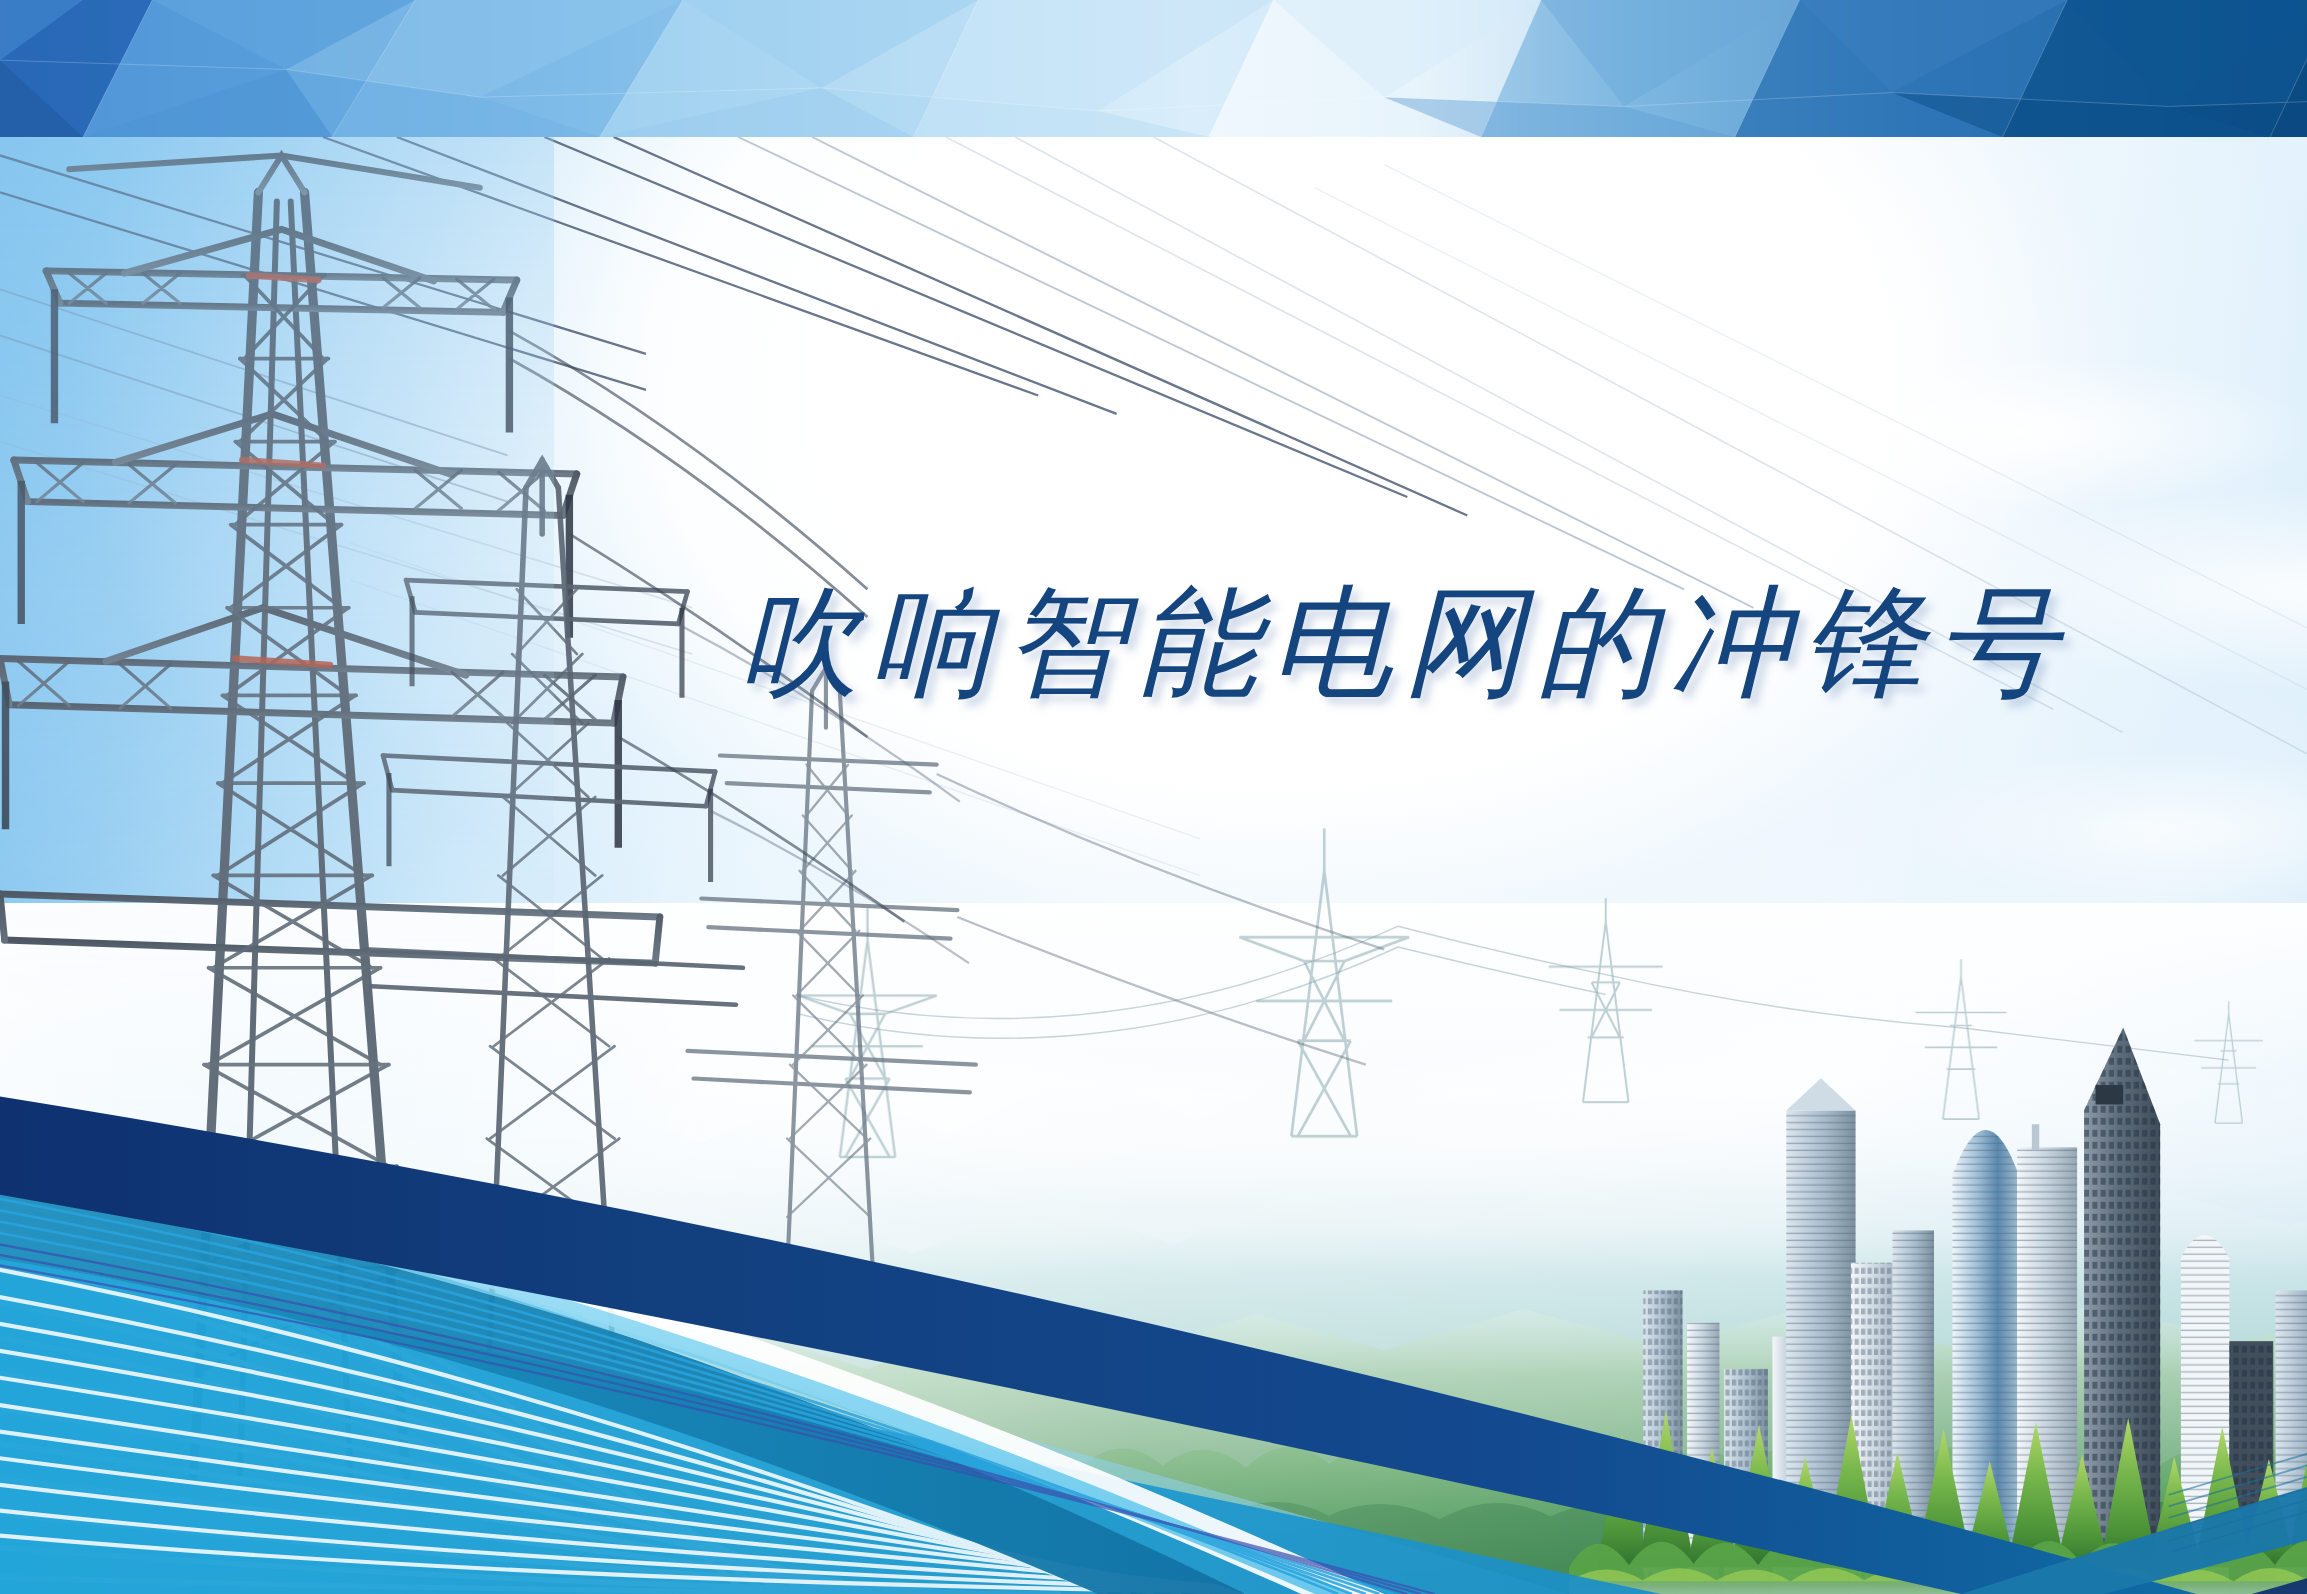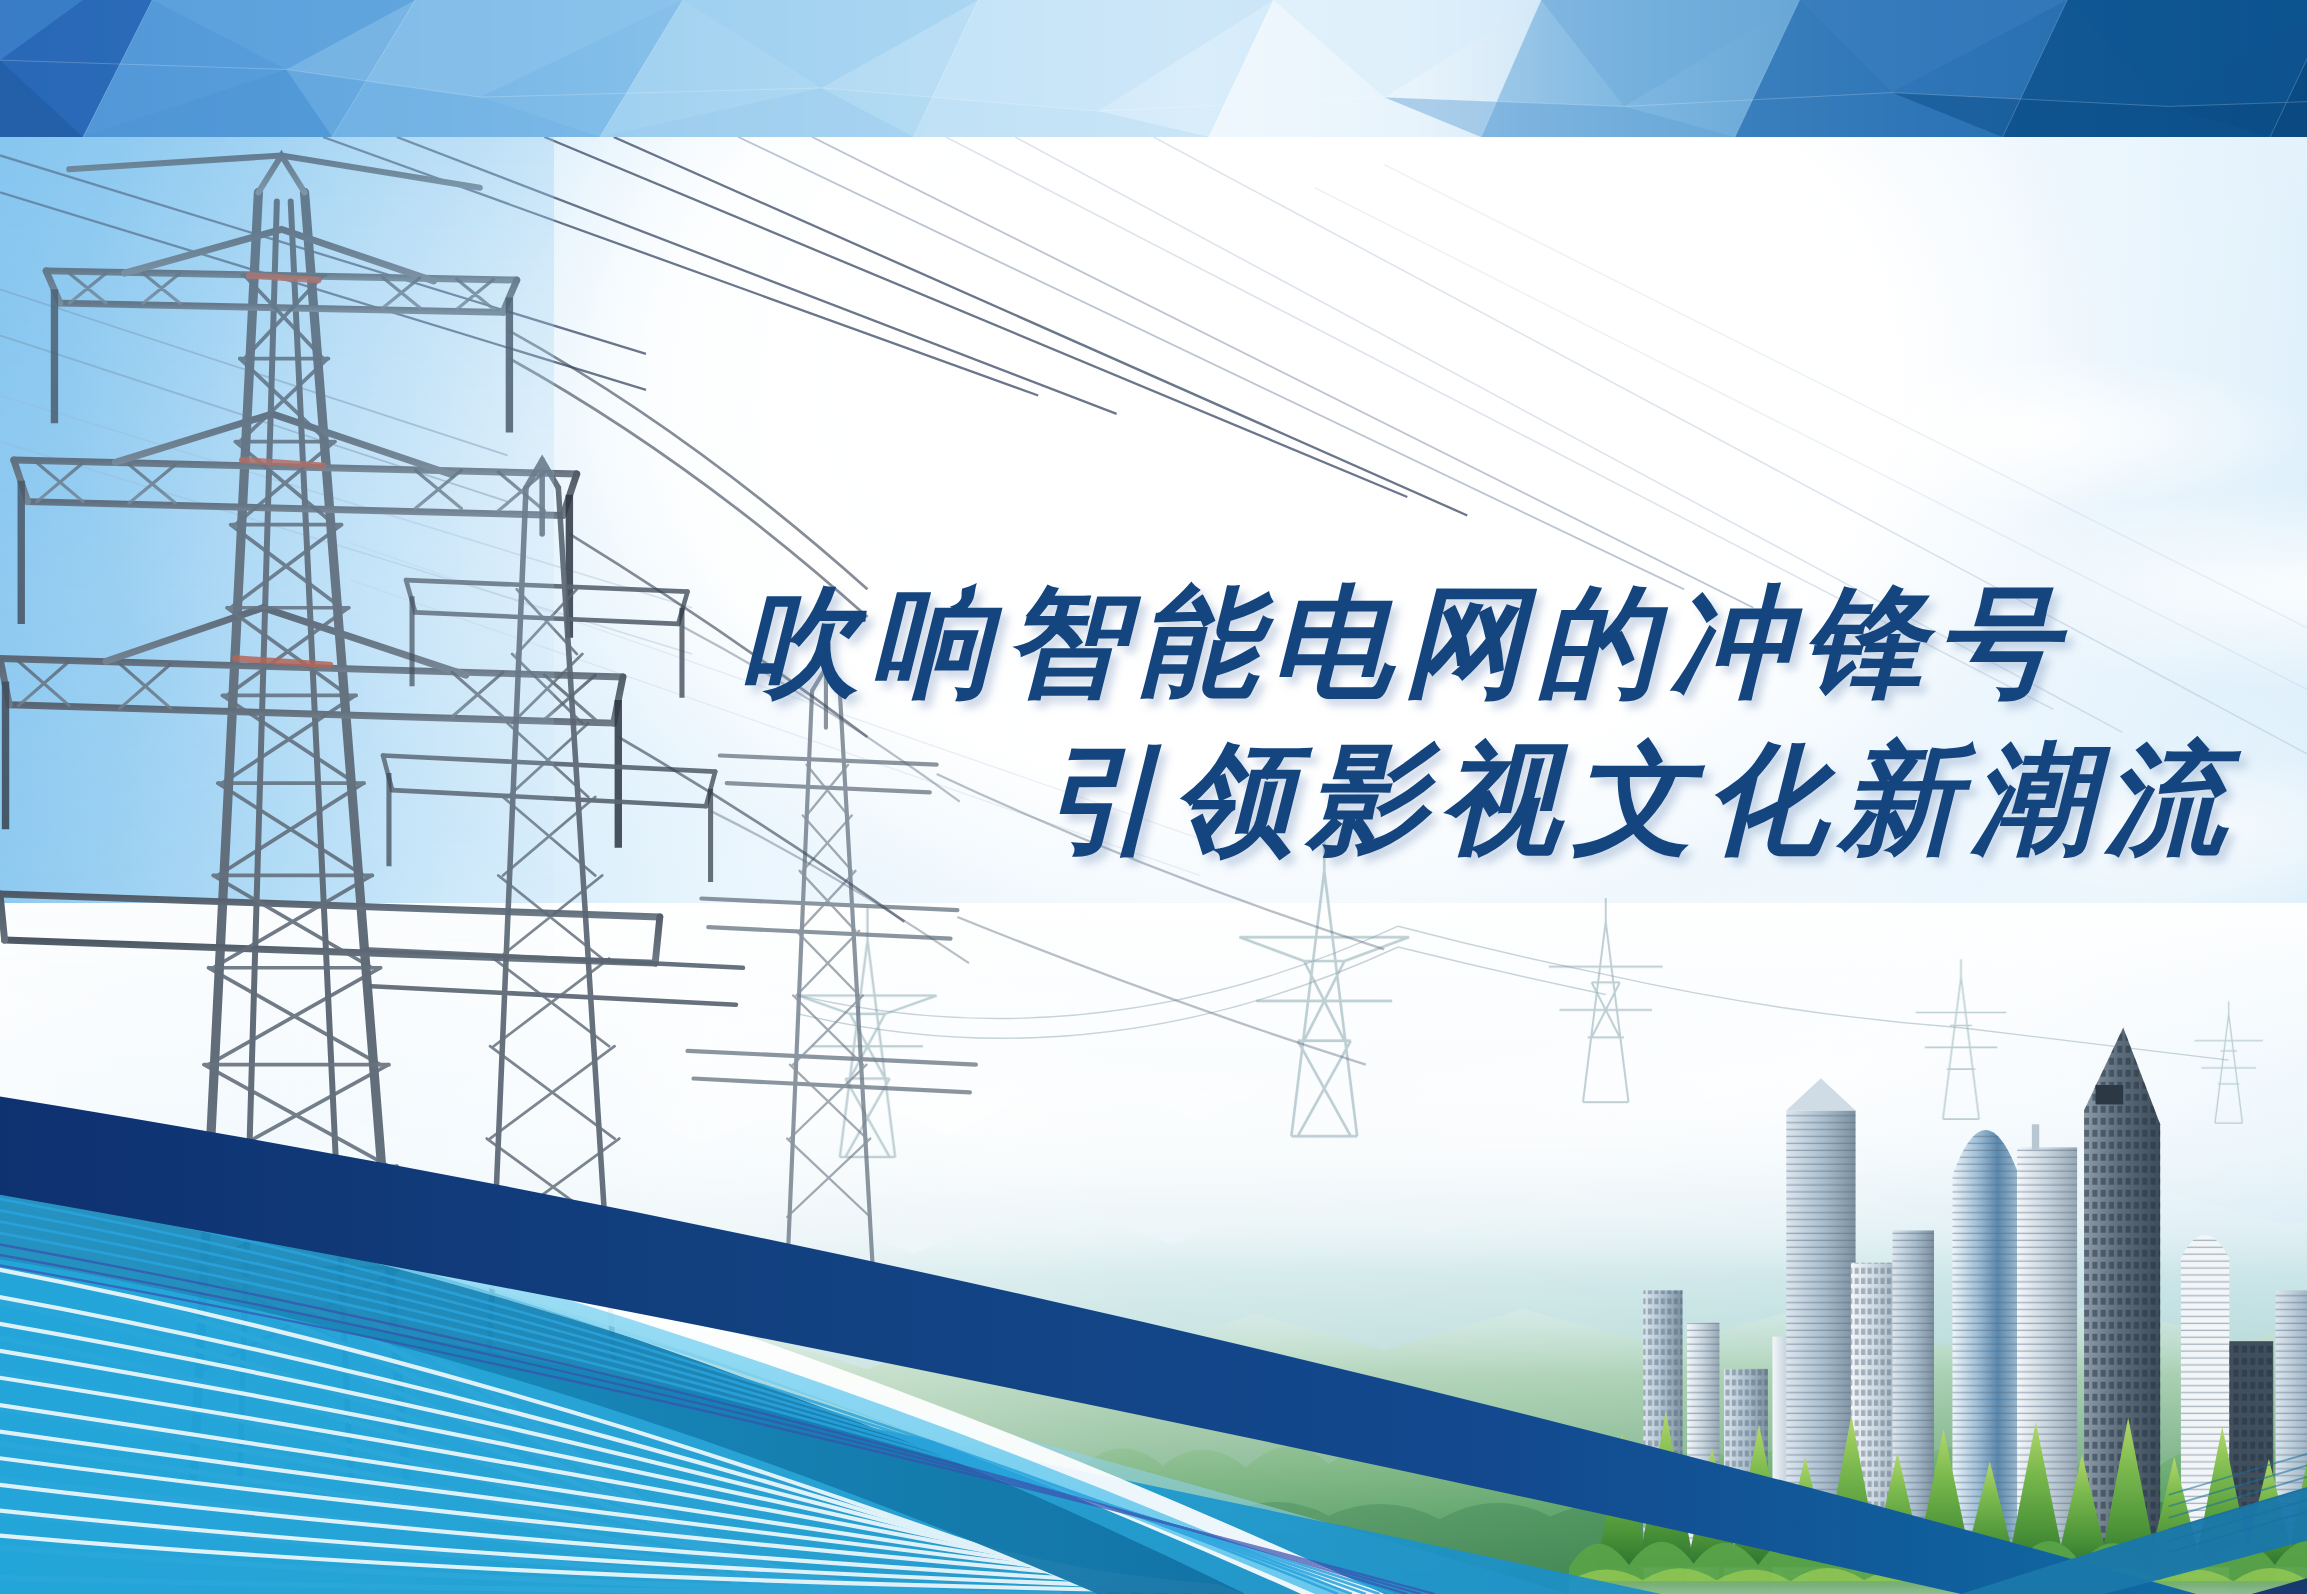--- a/index.html
+++ b/index.html
@@ -95,21 +95,21 @@
   
   .headline {
     position:absolute;
     left:0; top:0;
     width:2834px; height:1594px;
   }
   .title-line {
     position:absolute;
     color:#14457f;
     font-family:"Liberation Serif", serif;
-    font-weight:700;
+    font-weight:400;
     white-space:nowrap;
     letter-spacing:0.10em;
     text-shadow: 6.5px 7.4px 8.3px rgba(110,140,185,0.34);
     font-style:italic;
   }
   .title-line-1 { left:738px; top:574px; font-size:121px; line-height:138px; }
   .title-line-2 { left:1040px; top:731px; font-size:121px; line-height:138px; }
 </style>
 </head>
 <body>
@@ -834,17 +834,16 @@
         <path d="M6142,2890 Q5500,3050 4700,3290"></path>
         <path d="M6142,2915 Q5500,3075 4700,3315"></path>
         <path d="M6142,2940 Q5500,3100 4700,3340"></path>
         <path d="M6142,2965 Q5500,3125 4700,3365"></path>
       </g>
     </svg>
   </div>
 
   <div class="headline">
     <div class="title-line title-line-1">吹响智能电网的冲锋号</div>
-    <div class="title-line title-line-2">引领影视文化新潮流</div>
   </div>
 
 </div>
 
 
 </body></html>

